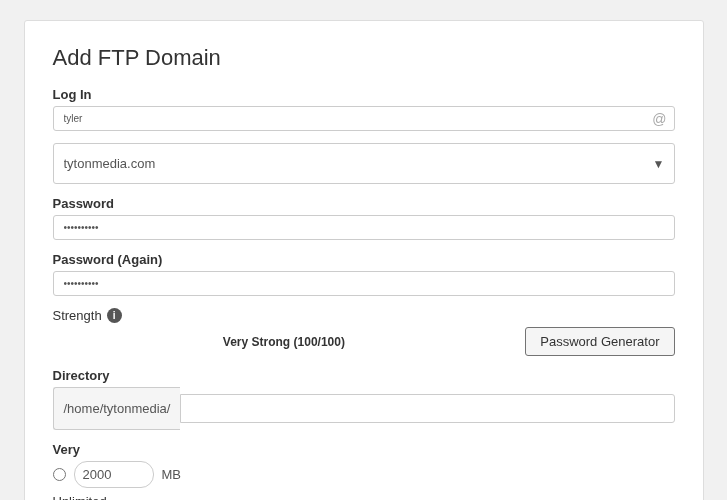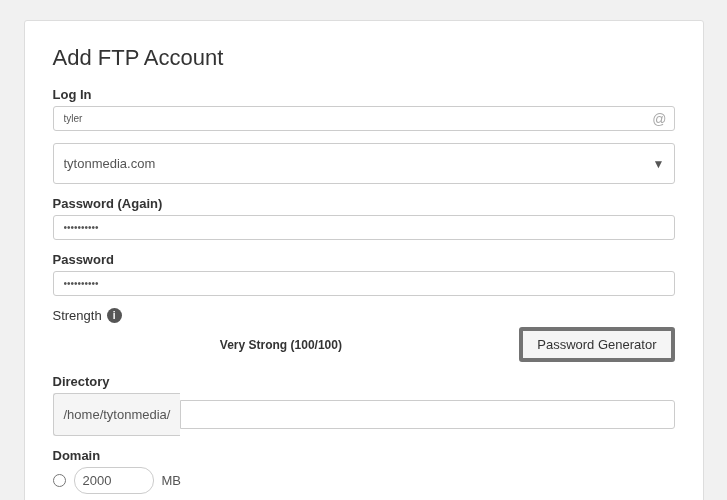--- a/index.html
+++ b/index.html
@@ -157,21 +157,21 @@
     .strength-text {
       font-size: 12px;
       color: #333;
       font-weight: bold;
       white-space: nowrap;
     }
 
     .password-generator-btn {
       padding: 6px 14px;
       background: #f5f5f5;
-      border: 4px solid #737373;
+      border: 1px solid #737373;
       border-radius: 3px;
       font-size: 13px;
       color: #333;
       cursor: pointer;
       white-space: nowrap;
     }
 
     
     .directory-row {
       display: flex;
@@ -239,46 +239,46 @@
     }
 
     input[type="radio"] {
       cursor: pointer;
     }
   </style>
 </head>
 <body>
 
 <div class="container">
-  <h1 class="page-title">Add FTP Account</h1>
+  <h1 class="page-title">Add FTP Domain</h1>
 
   <div class="form-group">
     <label class="form-label">Log In</label>
     <div class="input-wrapper">
       <input type="text" class="form-input" value="tyler" style="">
       <span class="at-symbol">@</span>
     </div>
   </div>
 
   <div class="form-group">
     <div class="select-wrapper">
       <select class="form-select">
         <option>tytonmedia.com</option>
       </select>
       <span class="select-arrow">▼</span>
     </div>
   </div>
 
   <div class="form-group">
+    <label class="form-label">Password</label>
+    <input type="password" class="form-input" value="aaaaaaaaaa" style="">
+  </div>
+
+  <div class="form-group">
     <label class="form-label">Password (Again)</label>
-    <input type="password" class="form-input" value="aaaaaaaaaa" style="">
-  </div>
-
-  <div class="form-group">
-    <label class="form-label">Password</label>
     <input type="password" class="form-input" value="aaaaaaaaaa" style="">
   </div>
 
   <div class="strength-row">
     <div class="strength-label-row">
       <span class="strength-label">Strength</span>
       <span class="info-icon">i</span>
     </div>
     <div class="strength-bar-row">
       <div class="strength-bar-container">
@@ -292,21 +292,21 @@
 
   <div class="form-group">
     <label class="form-label">Directory</label>
     <div class="directory-row">
       <span class="directory-prefix">/home/tytonmedia/</span>
       <input type="text" class="directory-input" value="" style="">
     </div>
   </div>
 
   <div class="quota-row">
-    <label class="form-label">Domain</label>
+    <label class="form-label">Very</label>
     <div class="quota-mb-row">
       <input type="radio" name="quota-type" style="">
       <input type="text" class="quota-input" value="2000" style="">
       <span class="quota-unit">MB</span>
     </div>
     <div class="radio-row">
 
       <span class="radio-label">Unlimited</span>
     </div>
   </div>

